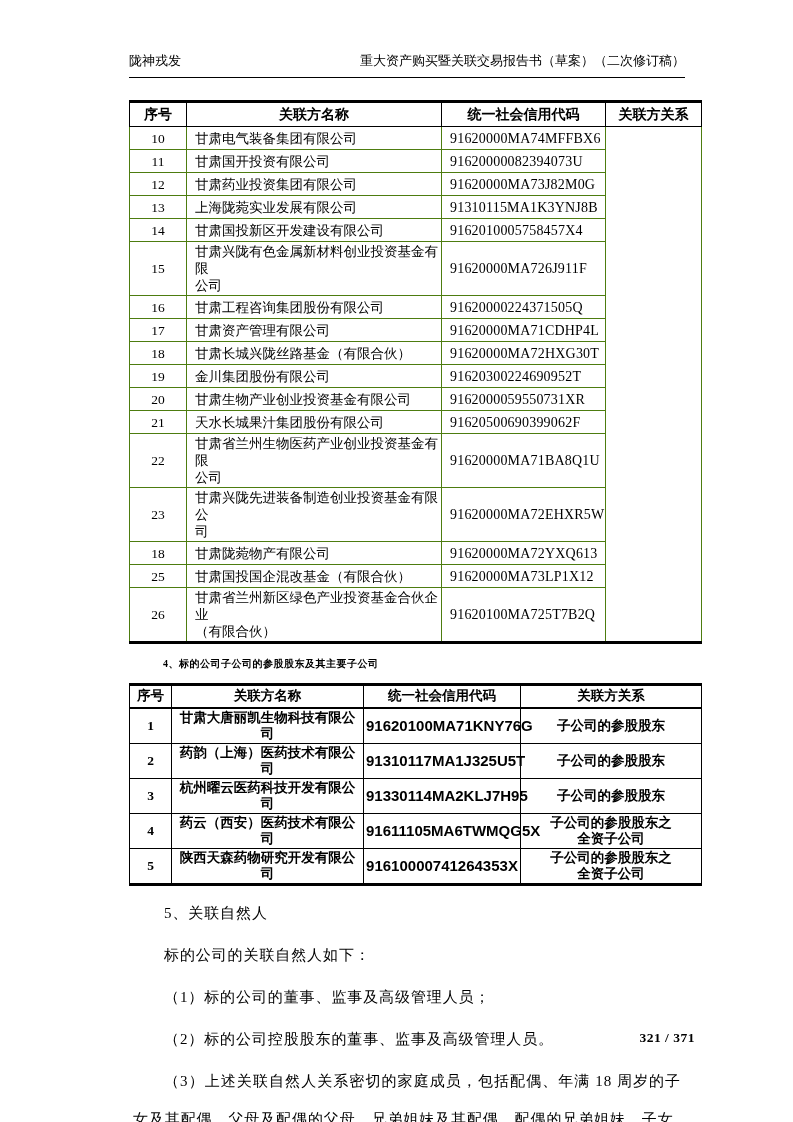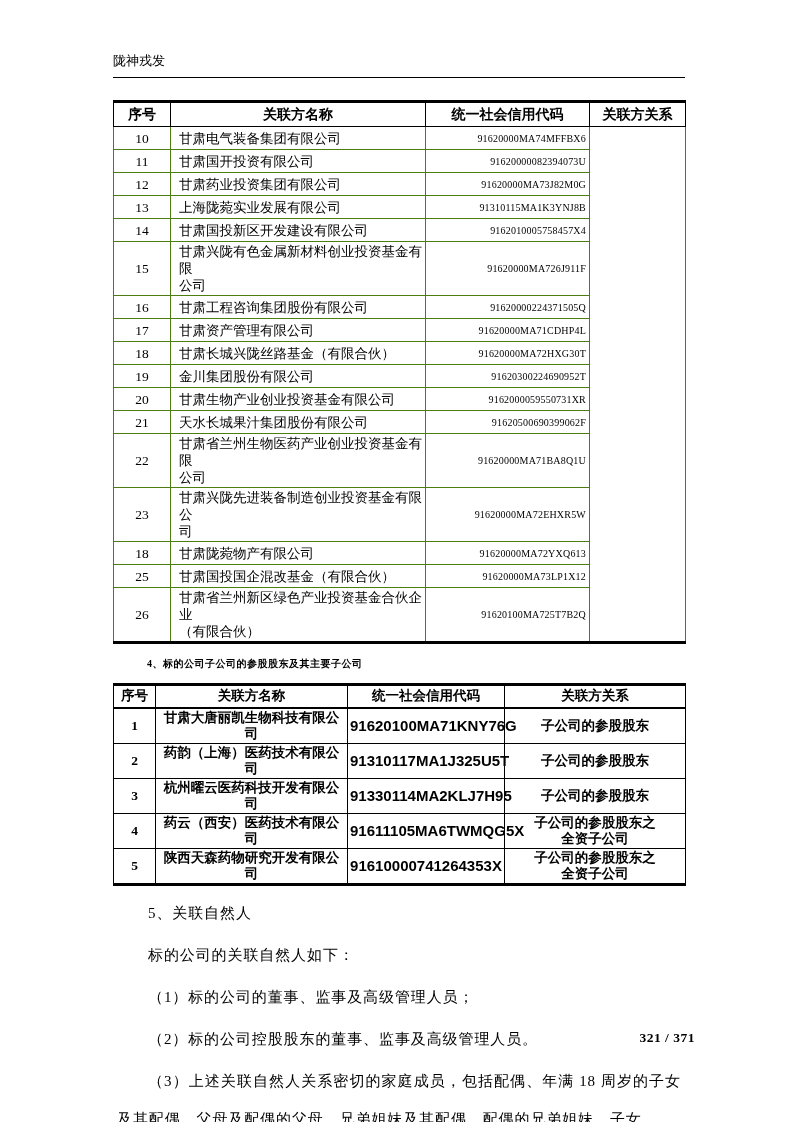--- a/index.html
+++ b/index.html
@@ -1,36 +1,36 @@
 <!DOCTYPE html>
 <html><head>
 <meta charset="utf-8">
 <style>
   * { box-sizing: border-box; }
   html,body { margin:0; padding:0; background:#ffffff; }
   .page {
     position:relative; width:793px; height:1122px; background:#fff;
-    font-family:"Liberation Serif","DejaVu Serif",serif; color:#000; overflow:hidden;
+    font-family:"Liberation Serif","DejaVu Serif",serif; color:#000; overflow:hidden;padding-left:16px;
   }
   .content { margin-left:113px; margin-right:108px; padding-top:52px; }
 
   
   .doc-header {
     display:flex; justify-content:space-between; align-items:flex-end;
     font-size:13px; border-bottom:1px solid #000; padding-bottom:7px;
   }
 
   
   table { border-collapse:collapse; table-layout:fixed; width:572px; }
   .t1 { margin-top:22px; border:1.5px solid #000; border-top:3px solid #000; border-bottom:3px solid #000; }
   .t1 th { border:1px solid #000; font-size:14px; font-weight:bold; height:25px; text-align:center; padding:1px 2px; }
   .t1 td { border:1px solid #4d7c0f; font-size:13.5px; height:23px; vertical-align:middle; padding:1px 3px; line-height:17px; }
   .t1 td.c-no   { text-align:center; }
   .t1 td.c-name { text-align:left; padding-left:8px; white-space:pre-line; }
-  .t1 td.c-code { text-align:right; padding-left:8px; font-size:10px; letter-spacing:0.2px; }
+  .t1 td.c-code { text-align:left; padding-left:8px; font-size:14px; letter-spacing:0.2px; }
   .t1 td.c-rel  { text-align:center; }
 
   .t2 { margin-top:12px; border:1.5px solid #000; border-top:3px solid #000; border-bottom:3px solid #000; font-weight:bold; }
   .t2 th { border:1px solid #000; border-bottom:2px solid #000; font-size:13.5px; height:23px; text-align:center; padding:1px 2px; }
   .t2 td { border:1px solid #000; font-size:13.5px; height:26px; vertical-align:middle; text-align:center; padding:1px 2px; line-height:16px; white-space:pre-line; }
   .t2 td.c-code { font-family:"Liberation Sans","DejaVu Sans",sans-serif; font-size:15px; }
 
   
   .heading4 { font-size:10px; font-weight:bold; margin:13px 0 0 0; text-indent:34px; letter-spacing:0.5px; }
   .sec5 { margin-top:8px; }
@@ -42,20 +42,21 @@
   }
 </style>
 </head>
 <body>
 
 <div class="page">
   <div class="content">
 
     <div class="doc-header">
       <span>陇神戎发</span>
+      <span>重大资产购买暨关联交易报告书（草案）（二次修订稿）</span>
     </div>
 
     <table class="t1">
       <colgroup>
         <col style="width:57px">
           <col style="width:255px">
           <col style="width:164px">
           <col style="width:96px">
       </colgroup>
       <thead>

